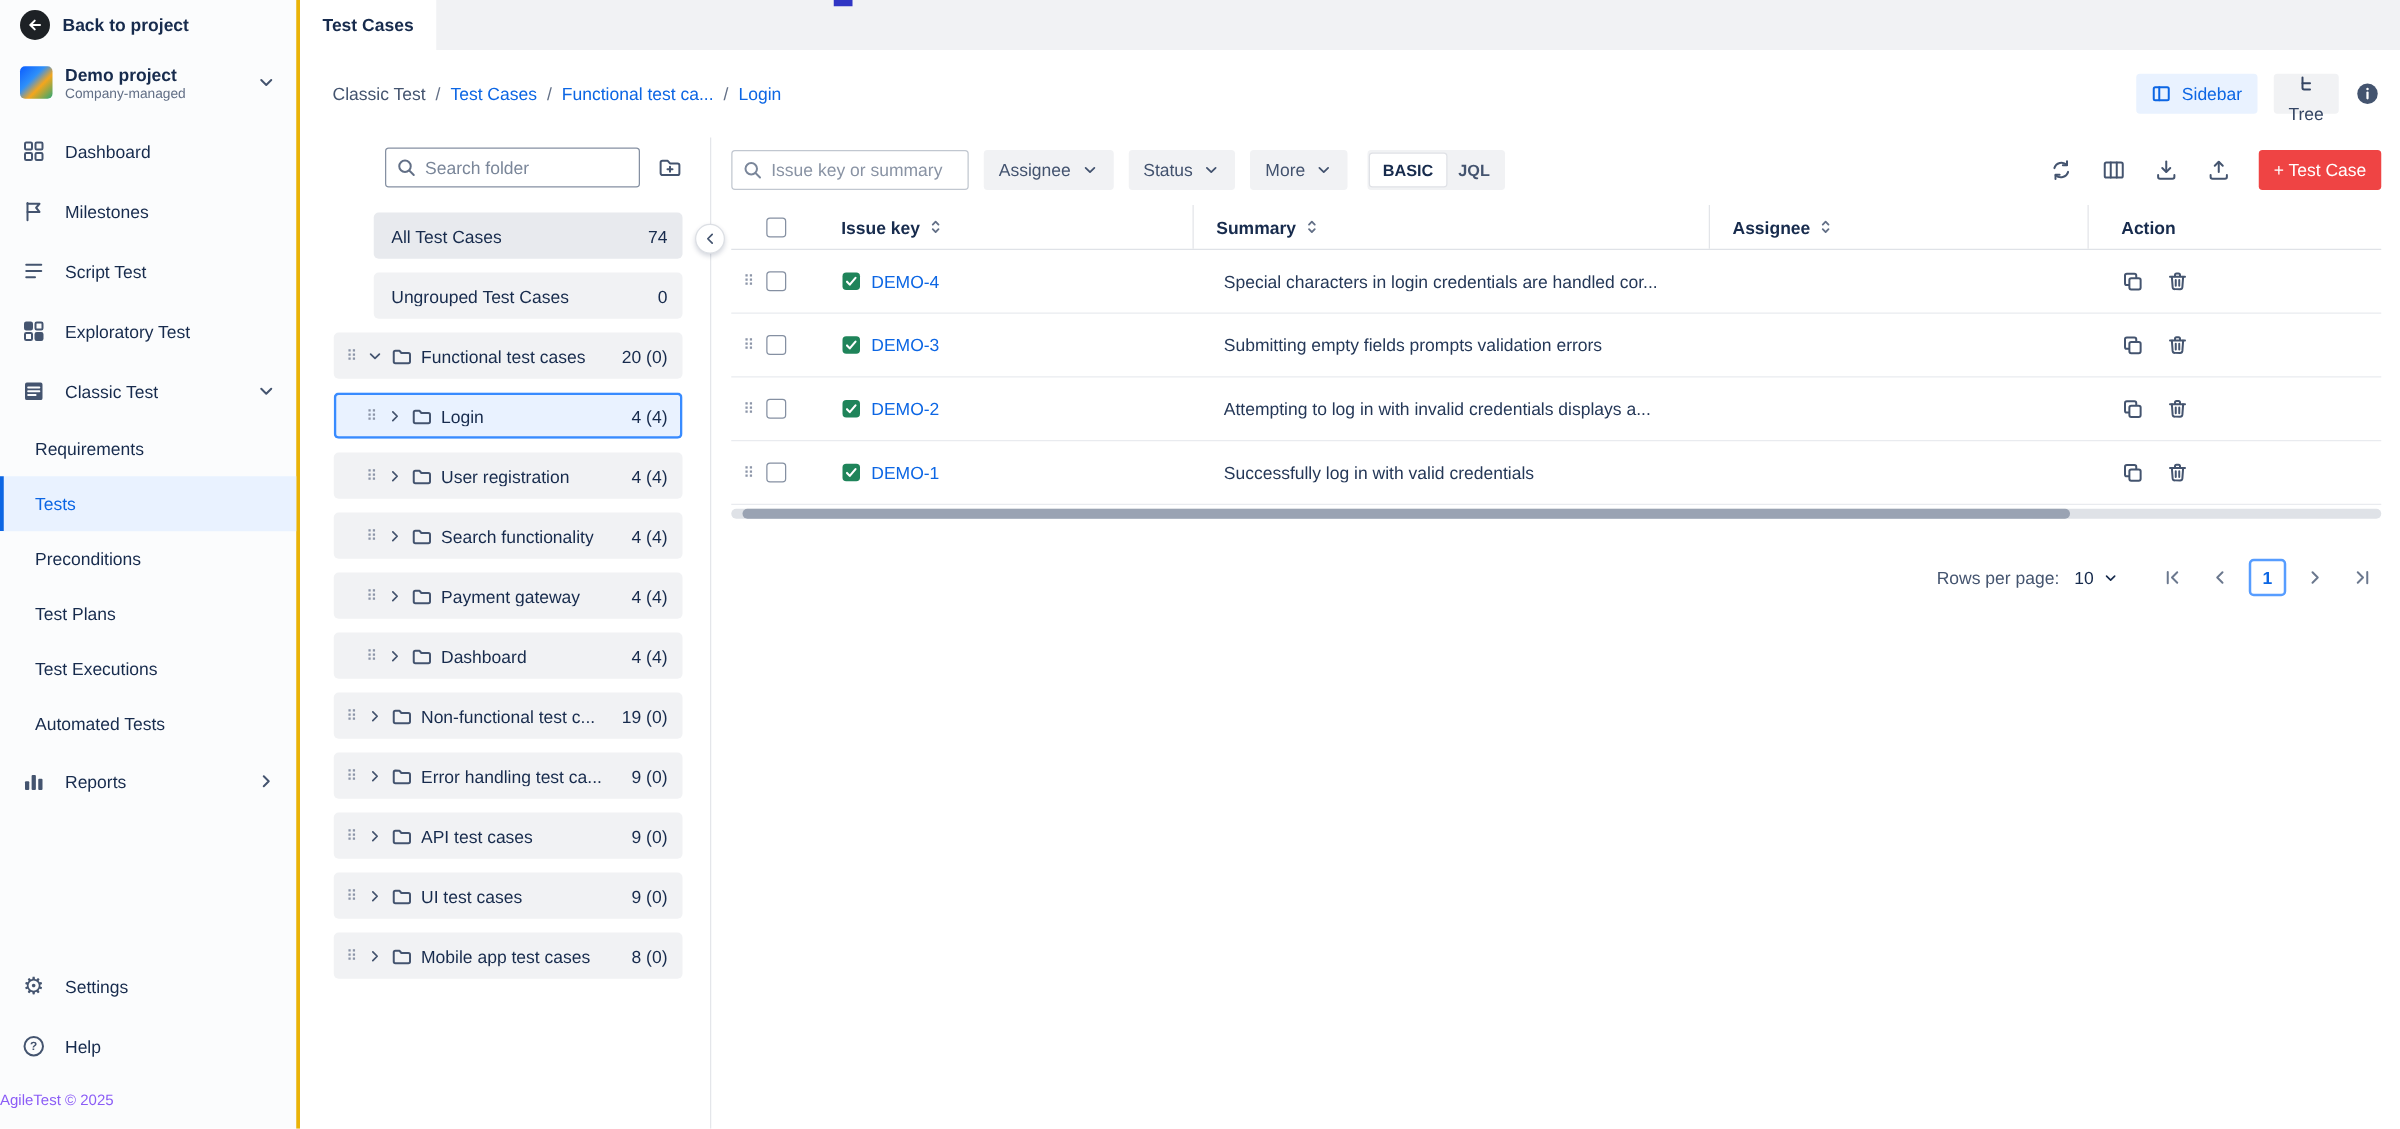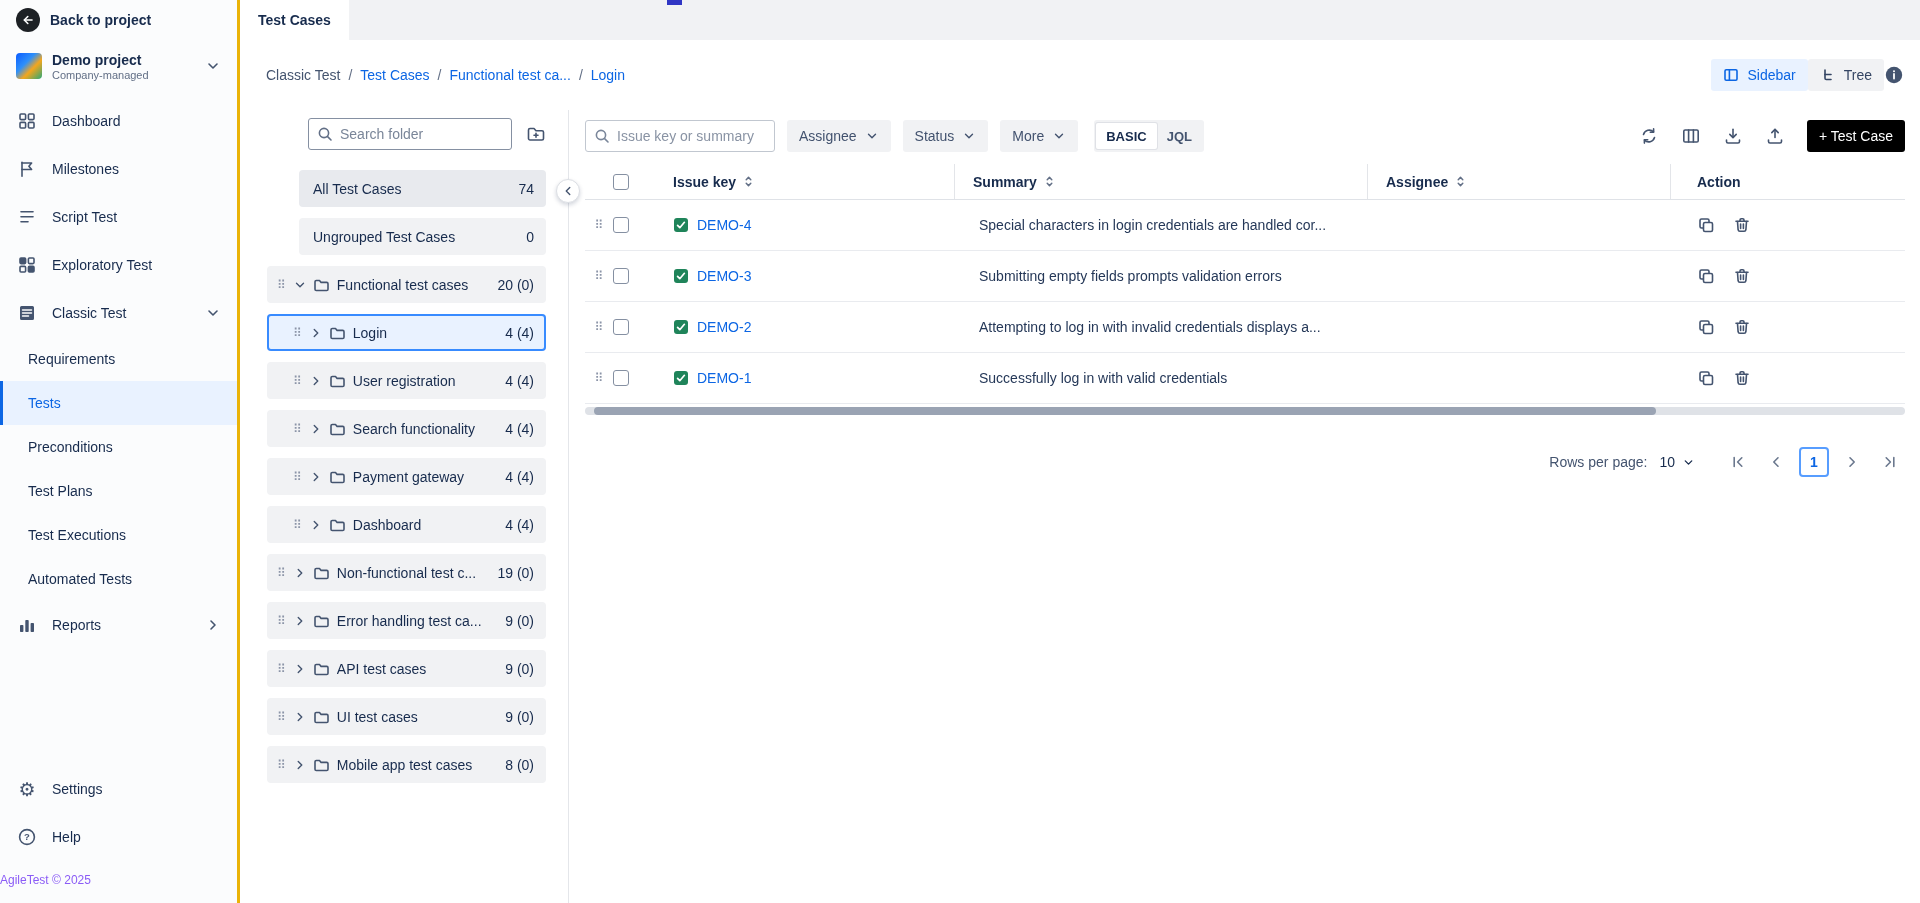--- a/index.html
+++ b/index.html
@@ -36,24 +36,24 @@
   
   .content { flex:1; display:flex; flex-direction:column; min-width:0; position:relative; }
   .top-fragment { position:absolute; left:427px; top:0; width:15px; height:5px; background:#3036c4; z-index:10; }
   .tabstrip { height:40px; background:#f1f2f4; display:flex; flex:none; }
   .tab { padding:0 18px; display:flex; align-items:center; background:#fff; font-weight:700; font-size:14px; color:#172b4d; cursor:pointer; }
 
   .breadcrumb-row { height:70px; display:flex; align-items:center; padding:0 16px 0 26px; flex:none; }
   .bc-item { font-size:14px; color:#44546f; white-space:nowrap; }
   .bc-item.link { color:#0c66e4; cursor:pointer; }
   .bc-sep { margin:0 8px; color:#626f86; }
-  .view-controls { margin-left:auto; display:flex; align-items:center; gap:0; }
+  .view-controls { margin-left:auto; display:flex; align-items:center; gap:13px; }
   .btn-view { height:32px; padding:0 12px; display:flex; align-items:center; gap:8px; border-radius:3px; font-size:14px; font-weight:500; cursor:pointer; }
   .btn-sidebar { background:#e9f2ff; color:#0c66e4; }
-  .btn-tree { background:#f1f2f4; color:#344563; }
+  .btn-tree { background:#f1f2f4; color:#344563;flex-direction:column; }
   .info-btn { color:#44546f; cursor:pointer; }
 
   .page-body { flex:1; display:flex; min-height:0; }
 
   
   .folder-panel { width:329px; min-width:329px; border-right:1px solid #e4e6ea; padding:8px 22px 0 27px; position:relative; }
   .collapse-btn { position:absolute; right:-12px; top:69px; width:24px; height:24px; border-radius:50%; background:#fff; border:1px solid #dcdfe4; box-shadow:0 2px 4px rgba(9,30,66,.18); display:flex; align-items:center; justify-content:center; color:#44546f; cursor:pointer; z-index:5; }
   .fsearch-row { display:flex; align-items:center; gap:14px; margin-bottom:20px;padding-left:41px; }
   .fsearch { flex:1; height:32px; border:1px solid #8590a2; border-radius:3px; display:flex; align-items:center; gap:7px; padding:0 8px; color:#626f86; background:#fff; }
   .fsearch input { border:none; outline:none; width:100%; font-size:14px; font-family:inherit; color:#172b4d; background:transparent; }
@@ -77,21 +77,21 @@
   .filter-row { display:flex; align-items:center; gap:12px; height:32px; flex:none; }
   .isearch { width:190px; height:32px; border:1px solid #c1c7d0; border-radius:3px; display:flex; align-items:center; gap:7px; padding:0 8px; color:#7a869a; background:#fff; flex:none; }
   .isearch input { border:none; outline:none; width:100%; font-size:14px; font-family:inherit; color:#172b4d; background:transparent; }
   .isearch input::placeholder { color:#8993a4; }
   .dropdown { height:32px; display:flex; align-items:center; gap:8px; padding:0 12px; background:#f1f2f4; border-radius:3px; color:#42526e; font-weight:500; font-size:14px; cursor:pointer; flex:none; }
   .mode-toggle { display:flex; align-items:center; background:#f1f2f4; border-radius:3px; padding:2px; height:32px; margin-left:4px; flex:none; }
   .mode-seg { padding:0 10px; height:26px; display:flex; align-items:center; font-size:13px; font-weight:600; color:#44546f; border-radius:2px; cursor:pointer; }
   .mode-seg.active { background:#fff; box-shadow:0 0 0 1px #dfe1e6; color:#172b4d; }
   .filter-actions { margin-left:auto; display:flex; align-items:center; gap:22px; color:#44546f; }
   .icon-btn { cursor:pointer; color:#44546f; }
-  .btn-primary { height:32px; padding:0 12px; background:#000000; color:#fff; border:none; border-radius:3px; font-size:14px; font-weight:500; font-family:inherit; display:flex; align-items:center; cursor:pointer; white-space:nowrap; }
+  .btn-primary { height:32px; padding:0 12px; background:#ef4444; color:#fff; border:none; border-radius:3px; font-size:14px; font-weight:500; font-family:inherit; display:flex; align-items:center; cursor:pointer; white-space:nowrap; }
 
   .table { margin-top:12px; flex:none; }
   .trow { display:grid; grid-template-columns:28px 42px 300px 413px 303px 1fr; align-items:center; height:51px; border-bottom:1px solid #e9ebef; }
   .trow.thead { height:36px; font-weight:700; font-size:14px; border-bottom:1px solid #dfe2e7; }
   .th { display:flex; align-items:center; gap:7px; padding-left:18px; height:100%; cursor:pointer; }
   .th.sep { border-right:1px solid #e3e5e9; }
   .sort-ic { color:#626f86; }
   .cell-handle { display:flex; justify-content:center; color:#8c95a8; font-size:12px; cursor:grab; }
   .cb { width:16px; height:16px; border:1.5px solid #8590a2; border-radius:3px; background:#fff; cursor:pointer; }
   .cell-cb { display:flex; align-items:center; }

